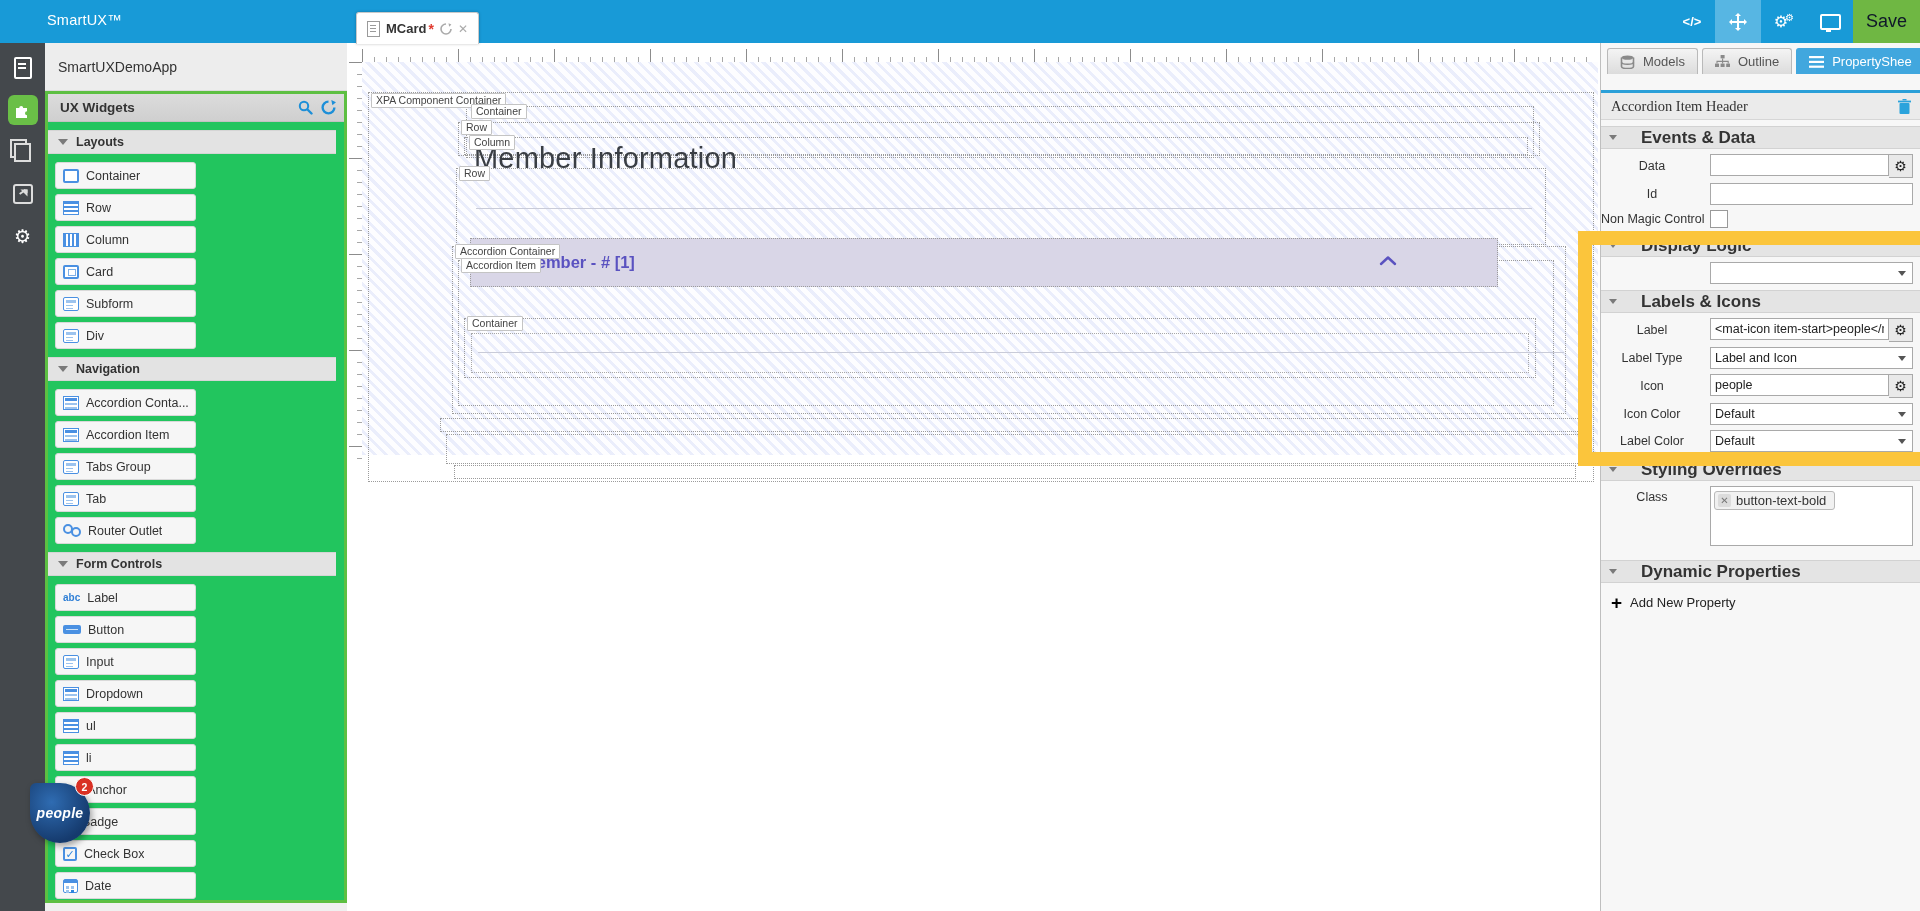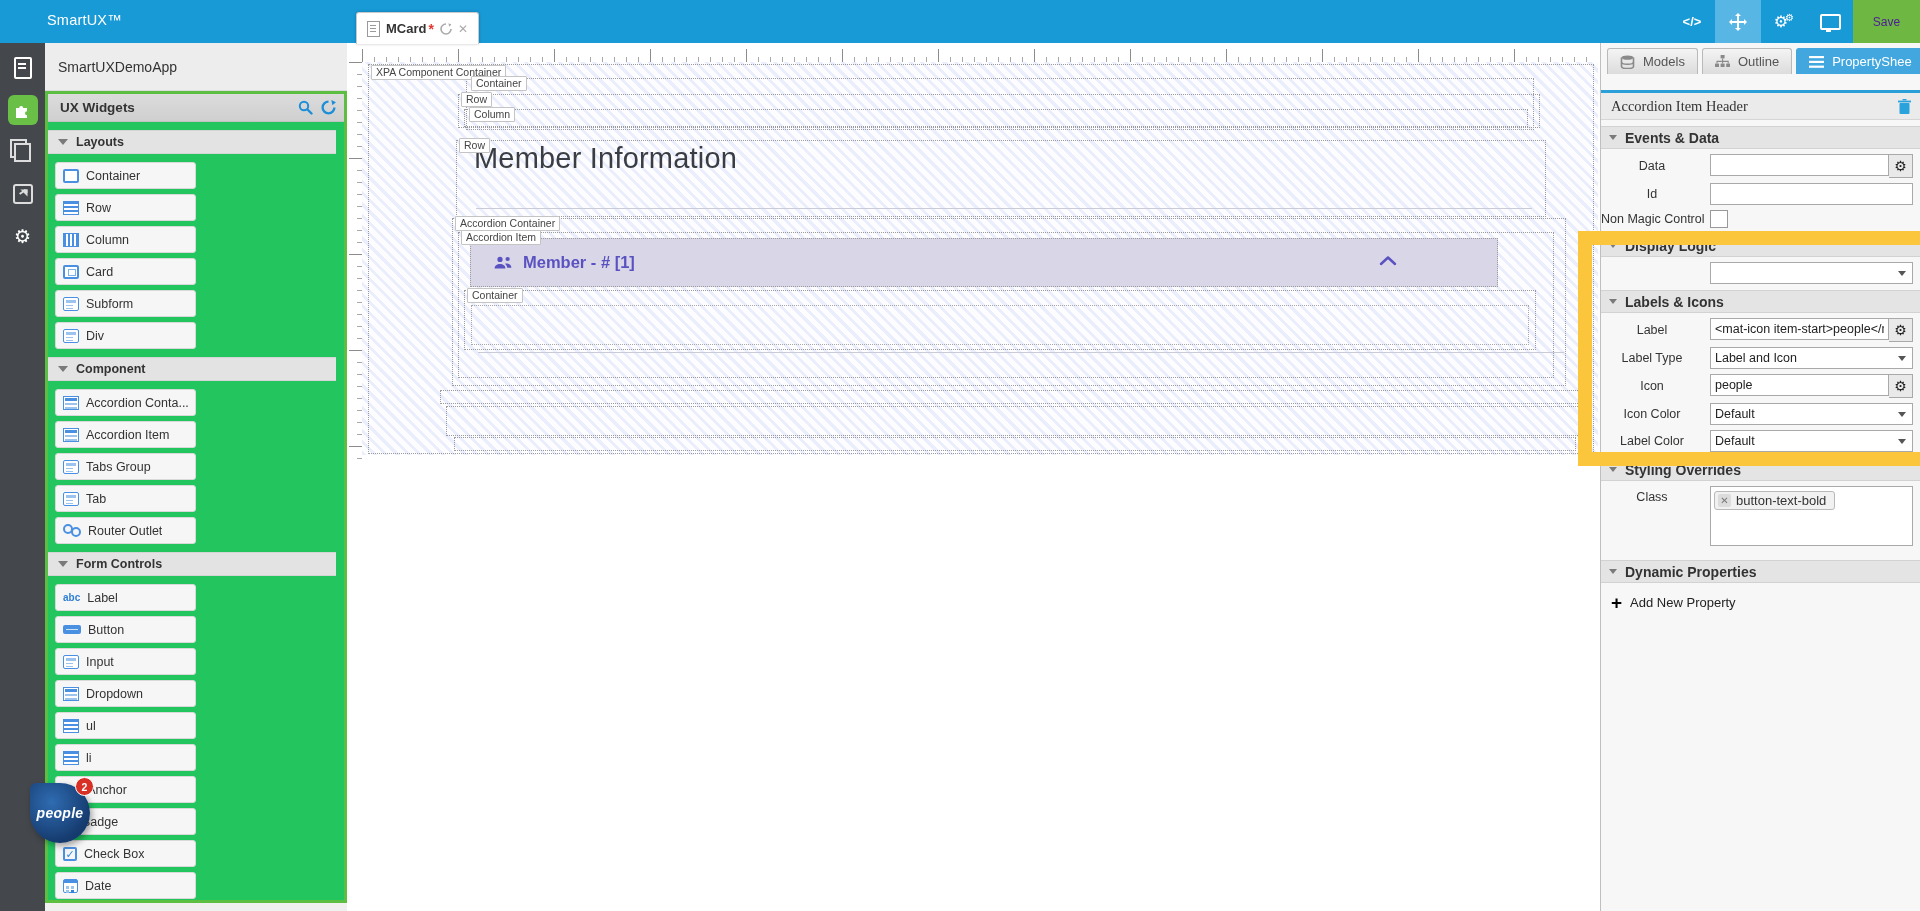--- a/index.html
+++ b/index.html
@@ -14,21 +14,21 @@
   .doc-ic{width:11px;height:14px;border:1px solid #9a9a9a;background:#fff;position:relative;}
   .doc-ic::after{content:"";position:absolute;left:2px;top:3px;width:6px;height:1px;background:#9a9a9a;
                  box-shadow:0 3px 0 #9a9a9a,0 6px 0 #9a9a9a;}
   .doc-tab .t{font-size:13px;font-weight:bold;color:#333;}
   .doc-tab .dirty{color:#e03a2f;font-weight:bold;font-size:14px;margin-left:-4px;}
   .doc-tab .tbic{color:#aaa;font-size:12px;font-family:"DejaVu Sans",sans-serif;cursor:pointer;}
   .top-actions{position:absolute;right:0;top:0;height:43px;display:flex;align-items:stretch;z-index:32;}
   .ta{width:46px;display:flex;align-items:center;justify-content:center;color:#fff;}
   .ta.sel{background:#57b6e3;}
   .ta .code-txt{font-size:13px;font-weight:bold;}
-  .save-btn{width:67px;background:#6fb743;color:#4c1d95;font-size:12px;display:flex;align-items:center;
+  .save-btn{width:67px;background:#6fb743;color:#0f172a;font-size:18px;display:flex;align-items:center;
             justify-content:center;cursor:pointer;}
   .mon{width:17px;height:12px;border:2px solid #fff;border-radius:2px;position:relative;}
   .mon::after{content:"";position:absolute;left:3px;top:12px;width:7px;height:2px;background:#fff;box-shadow:-2px 2px 0 1px rgba(255,255,255,0);}
   .mon::before{content:"";position:absolute;left:4px;top:13px;width:5px;height:3px;background:#fff;}
   
   .rail{position:absolute;left:0;top:43px;width:45px;bottom:0;background:#44484c;z-index:20;}
   .rail .ric{width:45px;height:34px;display:flex;align-items:center;justify-content:center;margin-top:8px;}
   .rail .active-bg{width:30px;height:30px;background:#6abf47;border-radius:6px;display:flex;align-items:center;justify-content:center;}
   .rdoc{width:14px;height:18px;border:2px solid #fff;border-radius:2px;position:relative;}
   .rdoc::after{content:"";position:absolute;left:2px;top:4px;width:8px;height:2px;background:#fff;box-shadow:0 4px 0 #fff;}
@@ -97,21 +97,21 @@
     background-image:repeating-linear-gradient(to right,#8c8c8c 0 1px,transparent 1px 96px),
                      repeating-linear-gradient(to right,#a8a8a8 0 1px,transparent 1px 12px);
     background-size:100% 13px,100% 5px;background-position:left bottom,left bottom;background-repeat:no-repeat,no-repeat;
     border-bottom:1px solid #bdbdbd;}
   .vruler{position:absolute;left:0;top:19px;width:15px;height:400px;background-color:#fff;
     background-image:repeating-linear-gradient(to bottom,#8c8c8c 0 1px,transparent 1px 96px),
                      repeating-linear-gradient(to bottom,#a8a8a8 0 1px,transparent 1px 12px);
     background-size:13px 100%,5px 100%;background-position:right top,right top;background-repeat:no-repeat,no-repeat;}
   .surface{position:absolute;left:15px;top:19px;right:2px;height:393px;background-color:#fdfdff;
     background-image:repeating-linear-gradient(45deg,rgba(122,144,230,.14) 0 3px,rgba(255,255,255,0) 3px 8px);}
-  .dbox{position:absolute;border:1px dotted #9b9b9b;}
+  .dbox{position:absolute;border:1px dotted #9b9b9b;margin-top:28px;}
   .dtag{position:absolute;top:-3px;background:#fff;border:1px solid #c4c4c4;font-size:10.5px;color:#444;
         line-height:13px;padding:0 4px;white-space:nowrap;z-index:3;border-radius:1px;}
   .heading1{position:absolute;left:112px;top:80px;font-size:29px;color:#3a3e44;letter-spacing:.2px;}
   .hr-line{position:absolute;left:114px;right:66px;top:146px;border-top:1px solid #c9cbd8;}
   .hr-line2{position:absolute;left:116px;right:34px;top:290px;border-top:1px solid #c9cbd8;}
   .acc-head{position:absolute;left:108px;right:100px;top:176px;height:49px;background:#d9d6e7;
             border:1px dotted #9b9b9b;display:flex;align-items:center;gap:10px;padding-left:22px;box-sizing:border-box;}
   .acc-head .t{color:#5a52c0;font-size:16.5px;font-weight:600;}
   .acc-chevron{position:absolute;right:100px;top:16px;}
   .inner-empty{position:absolute;left:6px;right:6px;top:14px;bottom:4px;border:1px dotted #a8a8a8;}
@@ -122,21 +122,21 @@
         background:linear-gradient(#f4f4f4,#dcdcdc);border:1px solid #b9b9b9;border-bottom:none;
         border-radius:3px 3px 0 0;font-size:13px;color:#555;padding:0 12px;cursor:pointer;}
   .ptab.active{background:#41a7de;color:#fff;border-color:#41a7de;}
   .ptab-underline{height:3px;background:#2a9fd8;}
   .insp-title{height:26px;background:#ebebeb;border-bottom:1px solid #d6d6d6;display:flex;align-items:center;
               padding:0 10px;font-size:14.5px;color:#333;}
   .insp-title .t{flex:1;font-family:Liberation Serif, serif;}
   .isec-h{height:21px;background:#e4e4e4;border-top:1px solid #d2d2d2;border-bottom:1px solid #d2d2d2;
           display:flex;align-items:center;gap:8px;padding-left:8px;margin-top:6px;}
   .isec-h .tri{width:0;height:0;border-left:4px solid transparent;border-right:4px solid transparent;border-top:5px solid #7a7a7a;}
-  .isec-h .t{font-size:14px;font-weight:bold;color:#333;}
+  .isec-h .t{font-size:17px;font-weight:bold;color:#333;margin-left:16px;}
   .irow{display:flex;align-items:center;margin:5px 8px 0 0;}
   .irow .lab{width:102px;text-align:center;font-size:12.5px;color:#333;padding-right:7px;flex:0 0 auto;white-space:nowrap;}
   .irow .ctrl{flex:1;display:flex;align-items:stretch;min-width:0;}
   .tin{flex:1;height:20px;border:1px solid #a9a9a9;background:#fff;font-size:12.5px;color:#222;
        font-family:"Liberation Sans",sans-serif;padding:0 4px;min-width:0;}
   .gearbtn{width:23px;height:22px;border:1px solid #a9a9a9;border-left:none;background:#e9e9e9;color:#222;
            font-size:14px;font-family:"DejaVu Sans",sans-serif;display:flex;align-items:center;justify-content:center;cursor:pointer;}
   .dd{flex:1;height:20px;border:1px solid #a9a9a9;background:#fff;font-size:12.5px;color:#222;display:flex;
       align-items:center;padding:0 4px;position:relative;cursor:pointer;}
   .dd::after{content:"";position:absolute;right:6px;top:8px;border-left:4px solid transparent;
@@ -269,21 +269,21 @@
               <span class="lbl">Subform</span>
             </div>
           <div class="tile">
               <span class="wi wi-doc"></span>
               <span class="lbl">Div</span>
             </div>
         </div>
 
         <div class="sec-h">
           <span class="tri"></span>
-          <span class="t">Component</span>
+          <span class="t">Navigation</span>
         </div>
         <div class="tiles">
           <div class="tile">
               <span class="wi wi-acc"></span>
               <span class="lbl">Accordion Conta...</span>
             </div>
           <div class="tile">
               <span class="wi wi-acc"></span>
               <span class="lbl">Accordion Item</span>
             </div>

